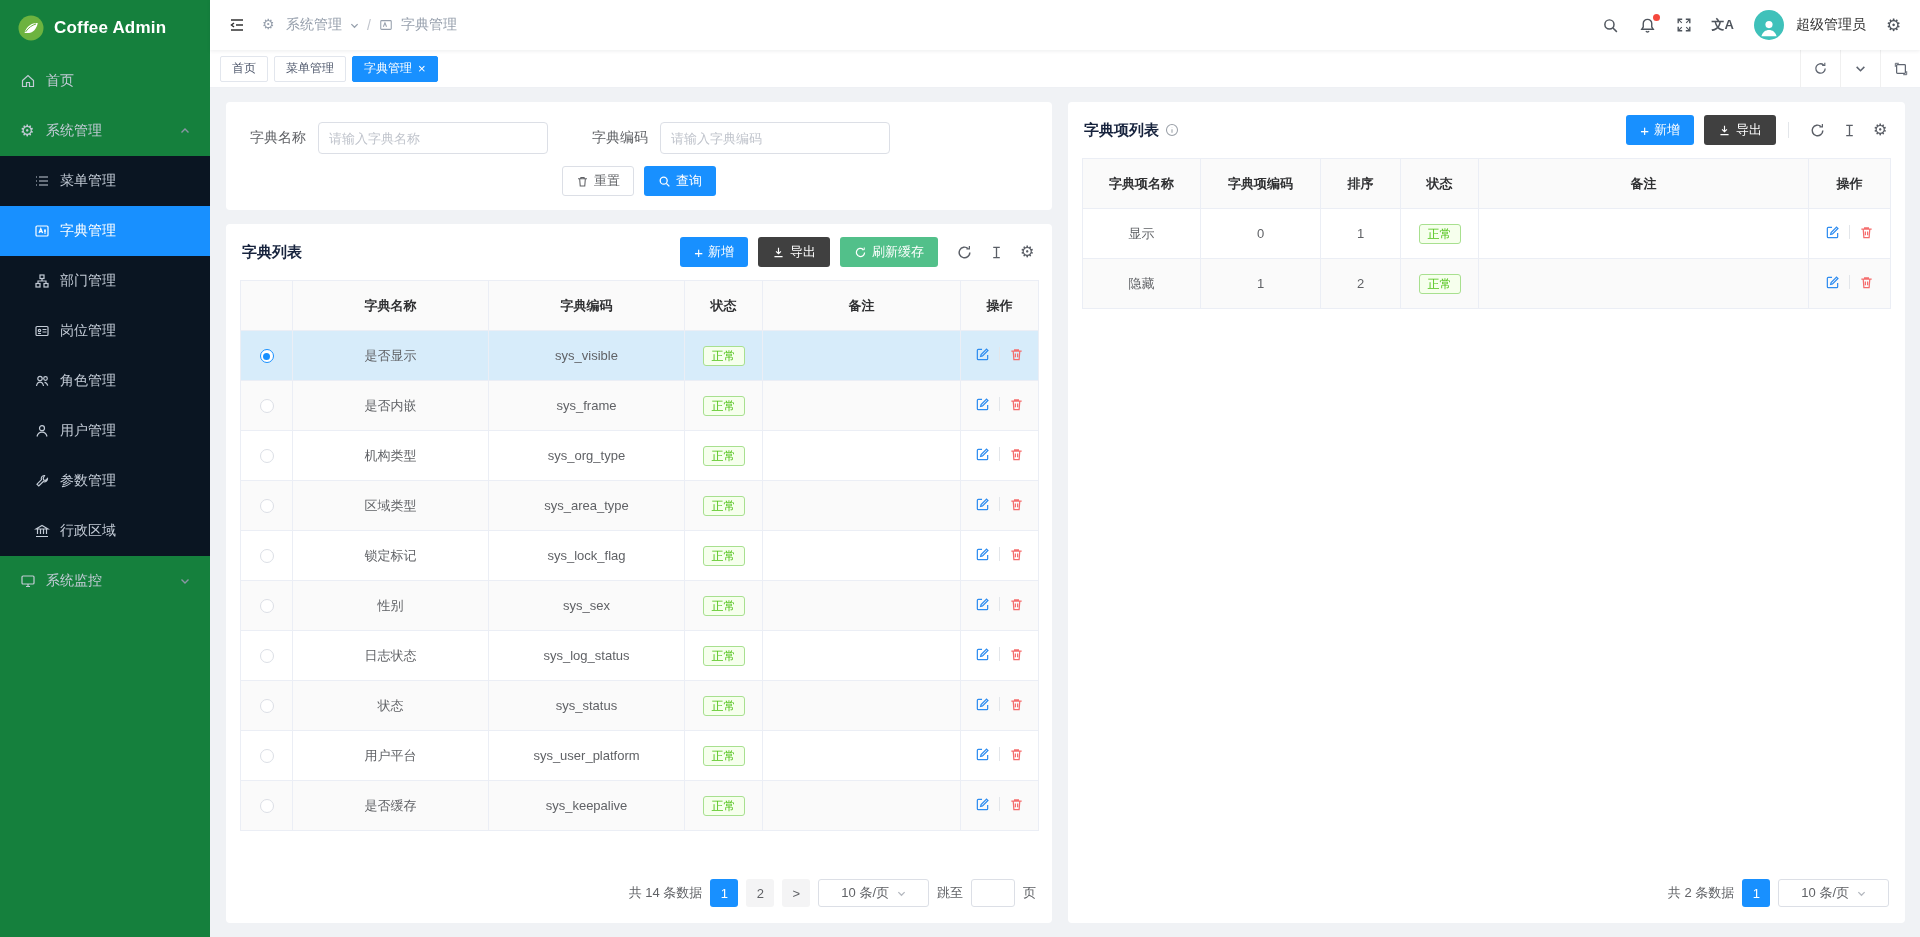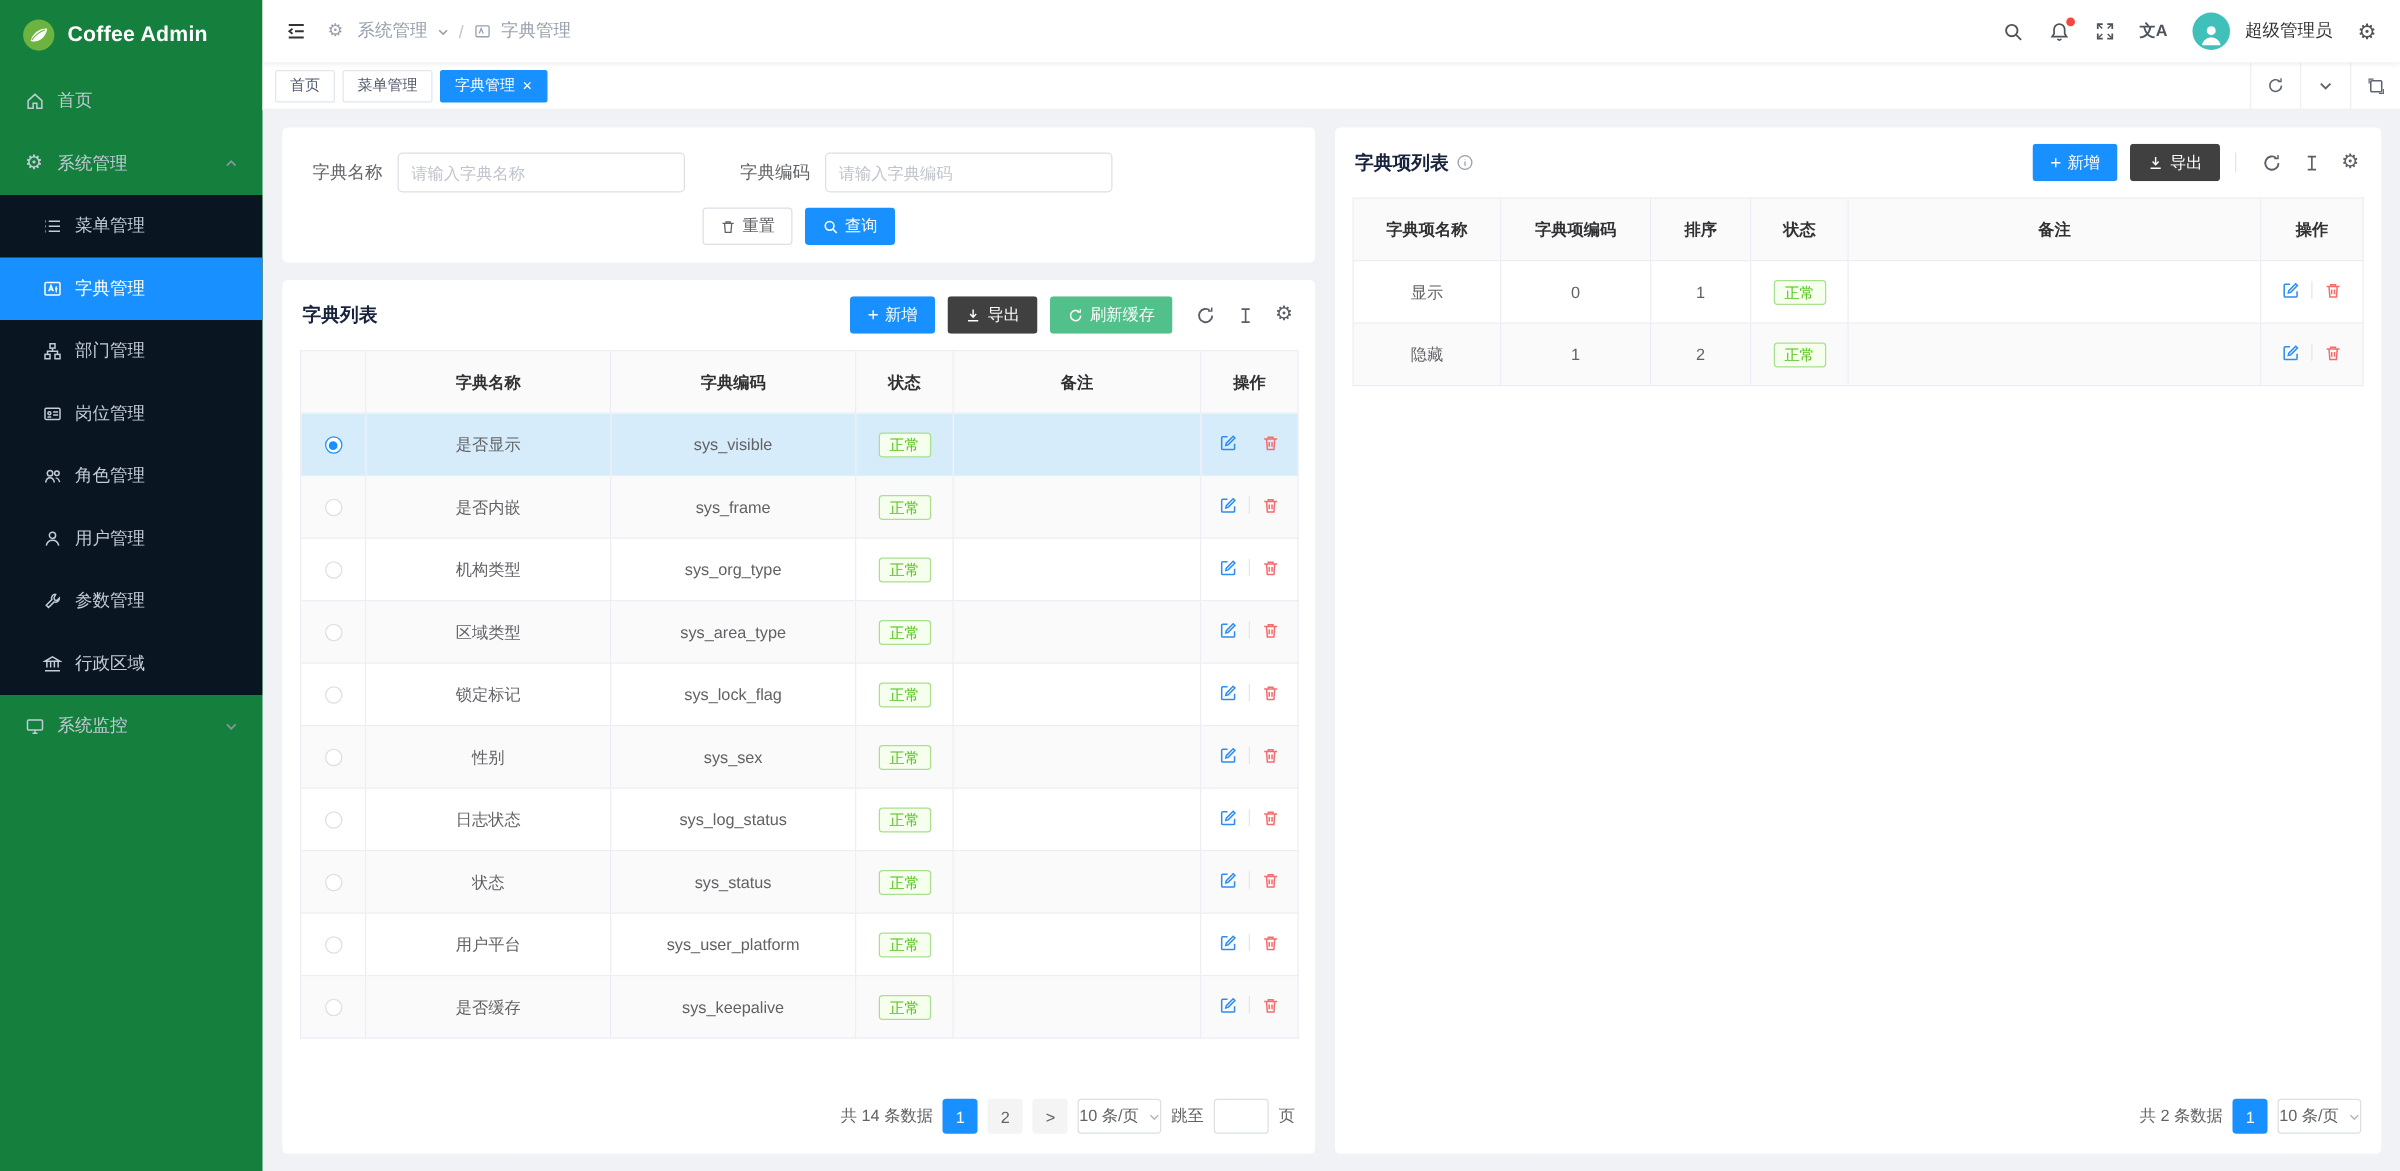--- a/index.html
+++ b/index.html
@@ -82,21 +82,21 @@
   .tag-success { display:inline-block; padding:3px 8px; font-size:12px; line-height:1; color:#52c41a; background:#f6ffed; border:1px solid #a8e08f; border-radius:3px; }
 
   .row-actions { display:inline-flex; align-items:center; gap:9px; }
   .act-divider { width:1px; height:14px; background:#e3e6ea; }
   .act-edit { color:#2d8cf0; cursor:pointer; }
   .act-del { color:#f56c6c; cursor:pointer; }
 
   .pagination { margin-top:auto; display:flex; align-items:center; justify-content:flex-end; gap:8px; padding:14px 16px 16px; font-size:13px; color:#606266; }
   .pg-btn { min-width:28px; height:28px; padding:0 4px; border-radius:3px; background:#f4f4f5; color:#606266; display:flex; align-items:center; justify-content:center; font-size:13px; cursor:pointer; }
   .pg-btn.active { background:#1890ff; color:#fff; }
-  .pg-size { height:28px; background:#fff; border:1px solid #dcdfe6; border-radius:3px; display:flex; align-items:center; gap:8px; padding:0 0; color:#606266; cursor:pointer; }
+  .pg-size { height:28px; background:#fff; border:1px solid #dcdfe6; border-radius:3px; display:flex; align-items:center; gap:8px; padding:0 22px; color:#606266; cursor:pointer; }
   .pg-size .chev { color:#b4b8bf; }
   .jump-input { width:44px; height:28px; border:1px solid #dcdfe6; border-radius:3px; outline:none; text-align:center; font-family:inherit; }
 
   .info-ic { color:#9aa0a8; }
 </style>
 </head>
 <body>
 
 <div class="app">
 

